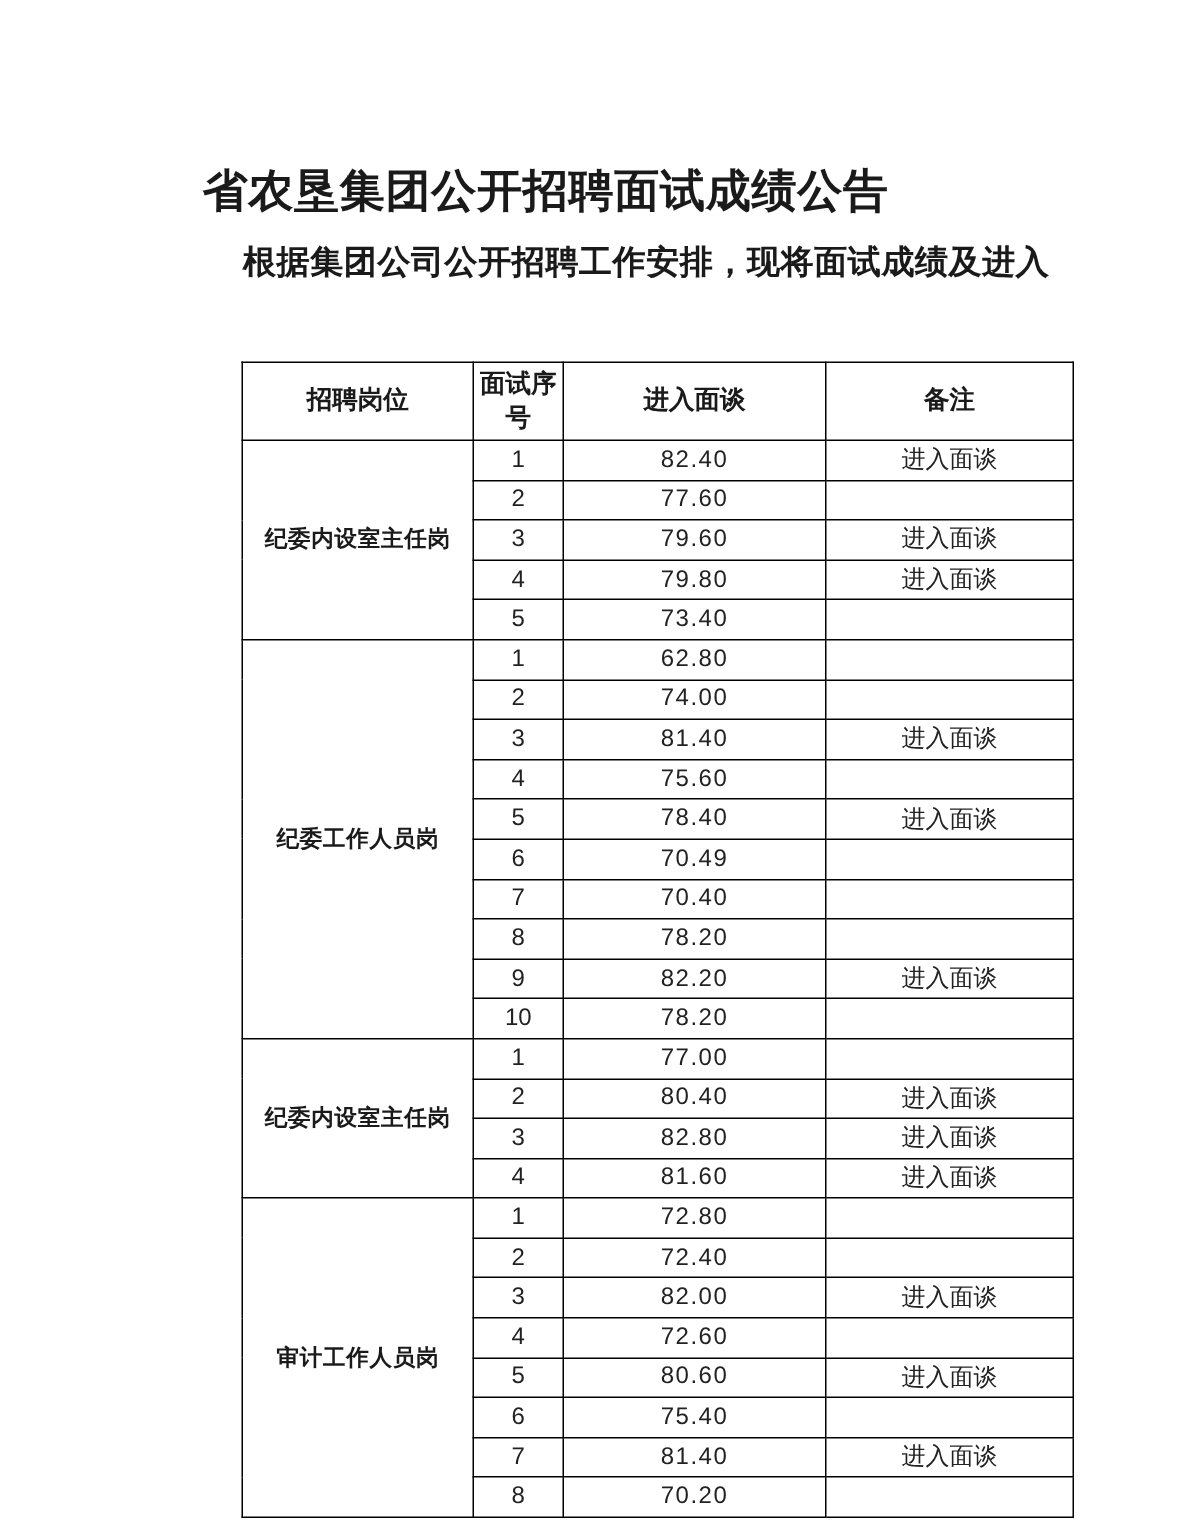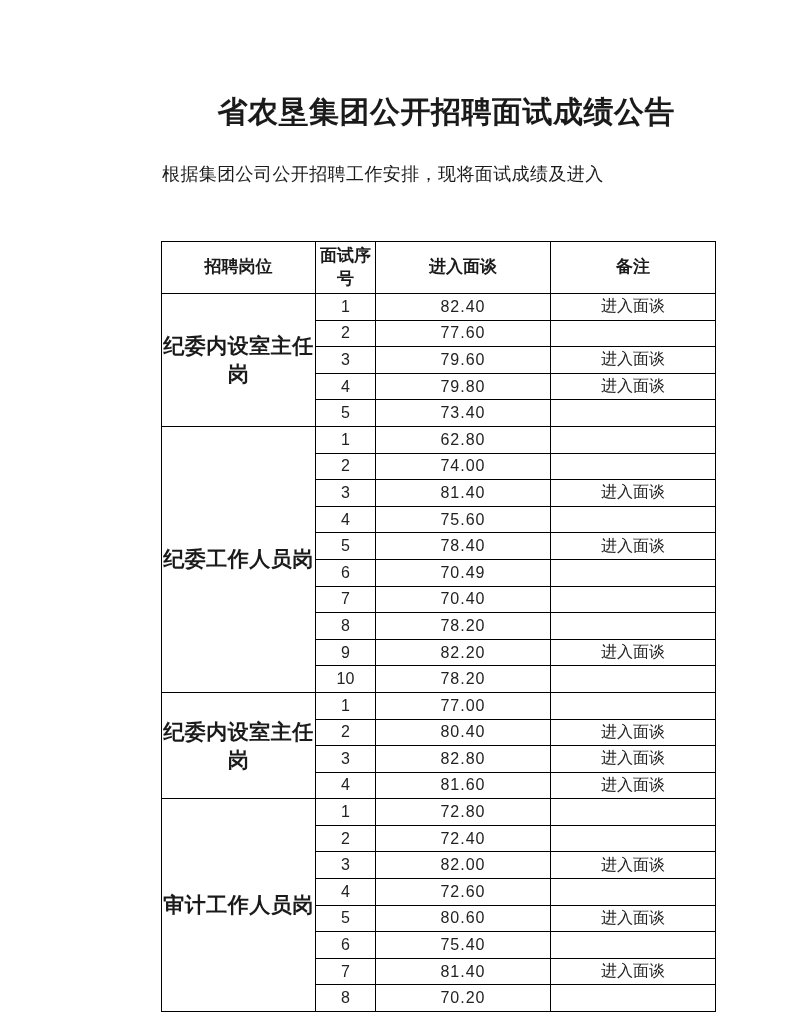--- a/index.html
+++ b/index.html
@@ -16,39 +16,40 @@
     height: 1019px;
     background: #ffffff;
     color: #1a1a1a;
     font-family: "Liberation Serif", serif;
   }
   .doc-title {
     position: absolute;
     top: 93px;
     left: 121px;
     width: 554px;
-    margin: 0;
-    text-align: right;
+    margin: 14px;
+    text-align: left;
     font-size: 30px;
     line-height: 42px;
     font-weight: bold;
-    font-family: Liberation Mono, monospace;
+    font-family: Liberation Serif, serif;
     letter-spacing: 0.5px;
     white-space: nowrap;
   }
   .intro {
     position: absolute;
     top: 152px;
     left: 120px;
     width: 558px;
     margin: 0;
-    font-size: 18px;
+    font-size: 22px;
     line-height: 45px;
     font-family: "Liberation Serif", serif;
     letter-spacing: 0.4px;
+    font-weight: bold;
   }
   .intro .line {
     display: block;
     white-space: nowrap;
   }
   .intro .line.indent {
     text-indent: 42px;
   }
   table.scores {
     position: absolute;
@@ -75,21 +76,21 @@
   table.scores thead th {
     font-size: 17px;
     font-weight: 600;
     line-height: 1.3;
     color: #1a1a1a;
   }
   table.scores tbody tr {
     height: 26.6px;
   }
   table.scores td.pos-cell {
-    font-size: 21px;
+    font-size: 15px;
     font-weight: 600;
     color: #1a1a1a;
     letter-spacing: 0.5px;
   }
   table.scores td.seq-cell,
   table.scores td.score-cell,
   table.scores td.remark-cell {
     font-size: 16px;
     font-weight: 400;
     color: #222222;

